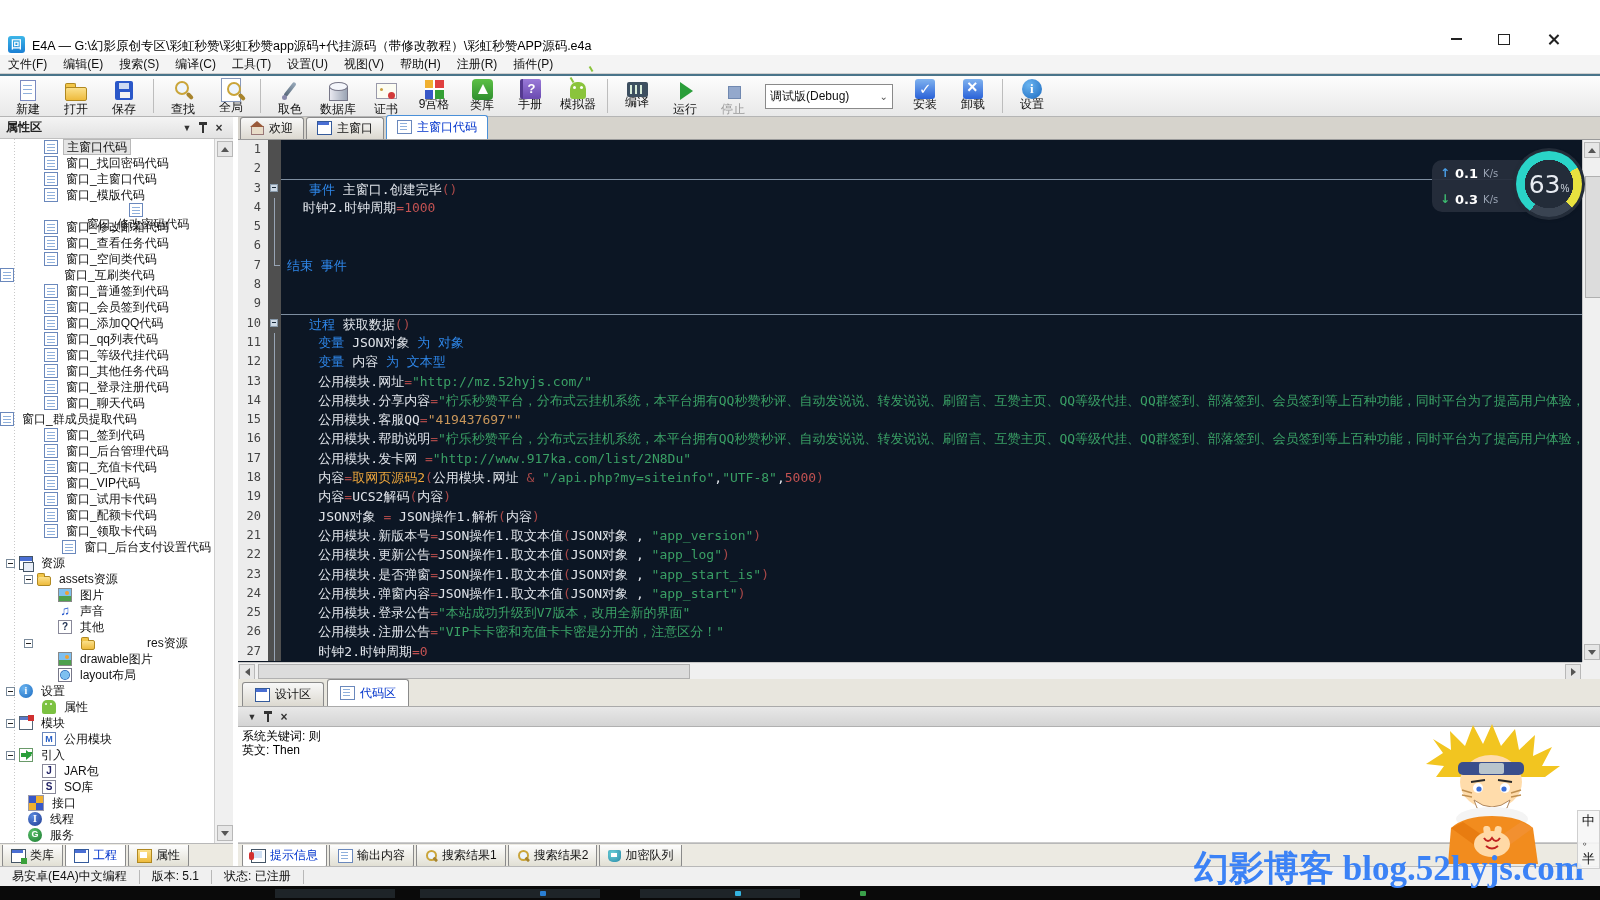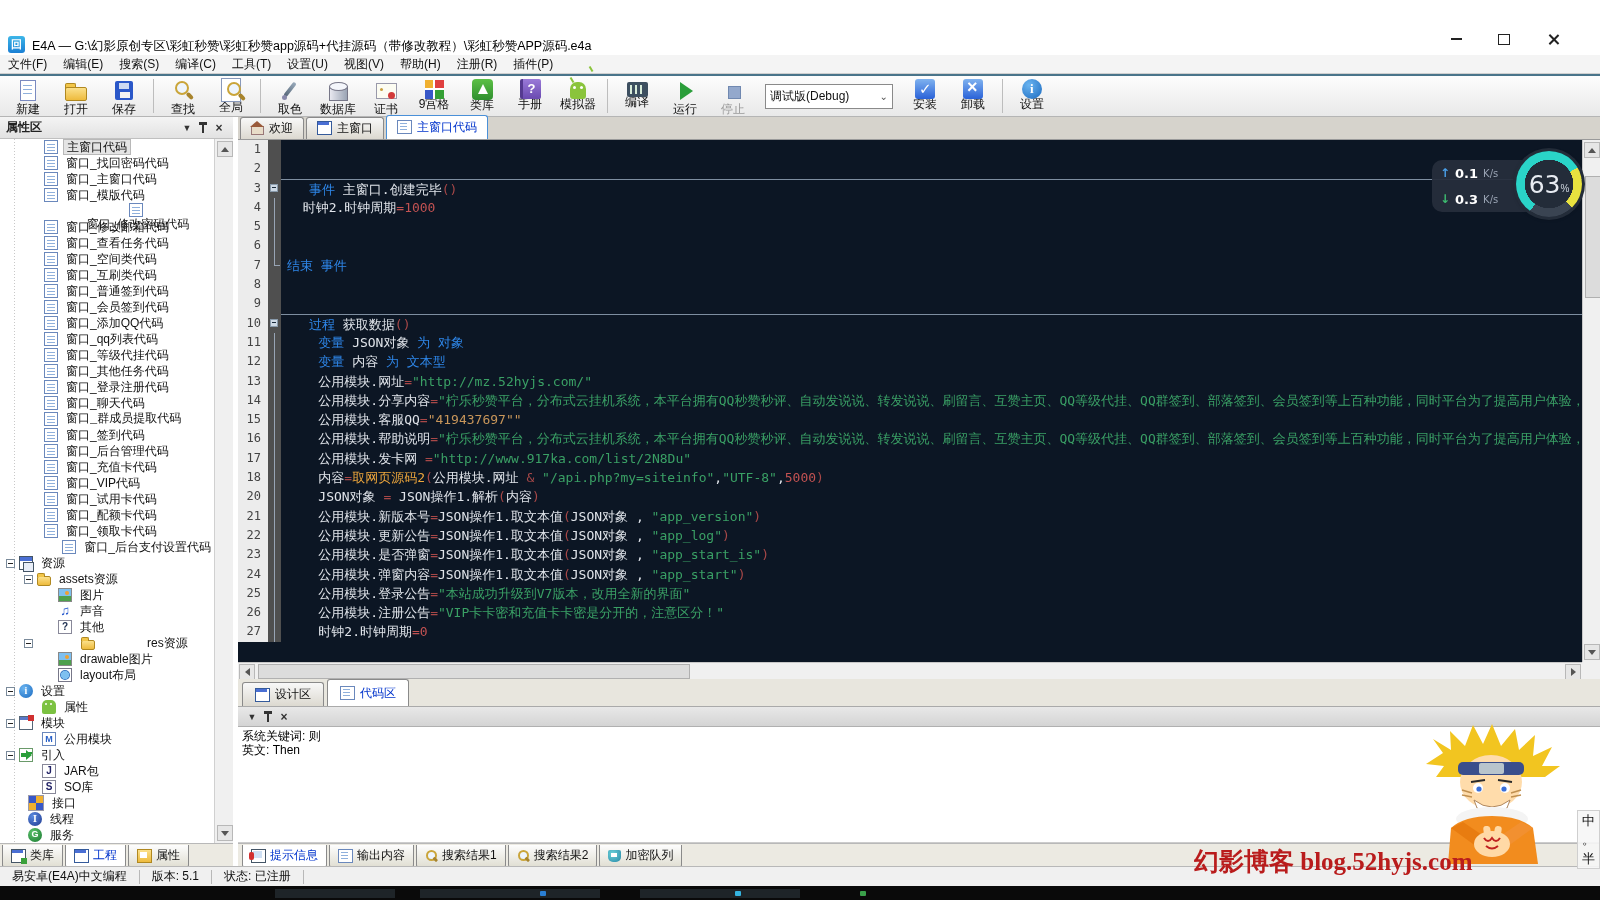--- a/index.html
+++ b/index.html
@@ -224,21 +224,21 @@
   .netrow .unit{font-size:10px;color:#9aa4b4;}
   #gauge{position:absolute;left:84px;top:-6px;width:66px;height:66px;border-radius:50%;
     background:radial-gradient(closest-side,#232c39 0 73%,transparent 74% 100%),
     conic-gradient(from 215deg,#2ad4c8 0deg 205deg,#e8e23f 205deg 280deg,#3a4452 280deg 360deg);
     box-shadow:0 0 0 3px #232c39,0 1px 4px rgba(0,0,0,.5);display:flex;align-items:center;justify-content:center;}
   #gauge .num{color:#e8ecf2;font-size:25px;font-family:"DejaVu Sans",sans-serif;}
   #gauge .pct{color:#cdd4dd;font-size:10px;margin-top:8px;}
 
   #naruto{left:1388px;top:722px;width:212px;height:142px;}
   #watermark{left:1194px;top:845px;font-family:"Liberation Serif","DejaVu Serif",serif;font-weight:bold;
-    font-size:25px;color:#b91c1c;white-space:nowrap;letter-spacing:0px;z-index:40;}
+    font-size:35px;color:#3b82f6;white-space:nowrap;letter-spacing:0px;z-index:40;}
   #ime{left:1577px;top:810px;width:21px;z-index:45;background:rgba(246,246,246,0.9);border:1px solid #cfcfcf;
     display:flex;flex-direction:column;align-items:center;color:#111;font-size:13px;line-height:19px;}
   .z30{z-index:30;}
 </style>
 </head>
 <body>
 
 <div id="screen">
 
   <div id="titlebar" class="abs">
@@ -388,21 +388,21 @@
         <span class="tlabel">窗口_修改邮箱代码</span>
       </div>
       <div class="titem" style="padding-left: 44px;">
         <span class="ticon ticon-doc"></span>
         <span class="tlabel">窗口_查看任务代码</span>
       </div>
       <div class="titem" style="padding-left: 44px;">
         <span class="ticon ticon-doc"></span>
         <span class="tlabel">窗口_空间类代码</span>
       </div>
-      <div class="titem" style="padding-left: 44px;">
+      <div class="titem" style=" gap: 42px;">
         <span class="ticon ticon-doc"></span>
         <span class="tlabel">窗口_互刷类代码</span>
       </div>
       <div class="titem" style="padding-left: 44px;">
         <span class="ticon ticon-doc"></span>
         <span class="tlabel">窗口_普通签到代码</span>
       </div>
       <div class="titem" style="padding-left: 44px;">
         <span class="ticon ticon-doc"></span>
         <span class="tlabel">窗口_会员签到代码</span>
@@ -424,21 +424,21 @@
         <span class="tlabel">窗口_其他任务代码</span>
       </div>
       <div class="titem" style="padding-left: 44px;">
         <span class="ticon ticon-doc"></span>
         <span class="tlabel">窗口_登录注册代码</span>
       </div>
       <div class="titem" style="padding-left: 44px;">
         <span class="ticon ticon-doc"></span>
         <span class="tlabel">窗口_聊天代码</span>
       </div>
-      <div class="titem" style="padding-left: 44px; font-family: Liberation Mono, monospace;">
+      <div class="titem" style="">
         <span class="ticon ticon-doc"></span>
         <span class="tlabel">窗口_群成员提取代码</span>
       </div>
       <div class="titem" style="padding-left: 44px;">
         <span class="ticon ticon-doc"></span>
         <span class="tlabel">窗口_签到代码</span>
       </div>
       <div class="titem" style="padding-left: 44px;">
         <span class="ticon ticon-doc"></span>
         <span class="tlabel">窗口_后台管理代码</span>
@@ -668,20 +668,25 @@
       </div>
       <div class="crow">
         <span class="gut">17</span>
         <span class="fold f-l"></span>
         <div class="ctext"><span class="cs-pl">    公用模块.发卡网 </span><span class="cs-op">=</span><span class="cs-str">"http://www.917ka.com/list/2N8Du"</span></div>
       </div>
       <div class="crow">
         <span class="gut">18</span>
         <span class="fold f-l"></span>
         <div class="ctext"><span class="cs-pl">    内容</span><span class="cs-op">=</span><span class="cs-fn">取网页源码2</span><span class="cs-op">(</span><span class="cs-pl">公用模块.网址 </span><span class="cs-op">&amp; </span><span class="cs-str">"/api.php?my=siteinfo"</span><span class="cs-pl">,</span><span class="cs-str">"UTF-8"</span><span class="cs-pl">,</span><span class="cs-num">5000</span><span class="cs-op">)</span></div>
+      </div>
+      <div class="crow">
+        <span class="gut">19</span>
+        <span class="fold f-l"></span>
+        <div class="ctext"><span class="cs-pl">    内容</span><span class="cs-op">=</span><span class="cs-pl">UCS2解码</span><span class="cs-op">(</span><span class="cs-pl">内容</span><span class="cs-op">)</span></div>
       </div>
       <div class="crow">
         <span class="gut">20</span>
         <span class="fold f-l"></span>
         <div class="ctext"><span class="cs-pl">    JSON对象 </span><span class="cs-op">= </span><span class="cs-pl">JSON操作1.解析</span><span class="cs-op">(</span><span class="cs-pl">内容</span><span class="cs-op">)</span></div>
       </div>
       <div class="crow">
         <span class="gut">21</span>
         <span class="fold f-l"></span>
         <div class="ctext"><span class="cs-pl">    公用模块.新版本号</span><span class="cs-op">=</span><span class="cs-pl">JSON操作1.取文本值</span><span class="cs-op">(</span><span class="cs-pl">JSON对象 , </span><span class="cs-str">"app_version"</span><span class="cs-op">)</span></div>

